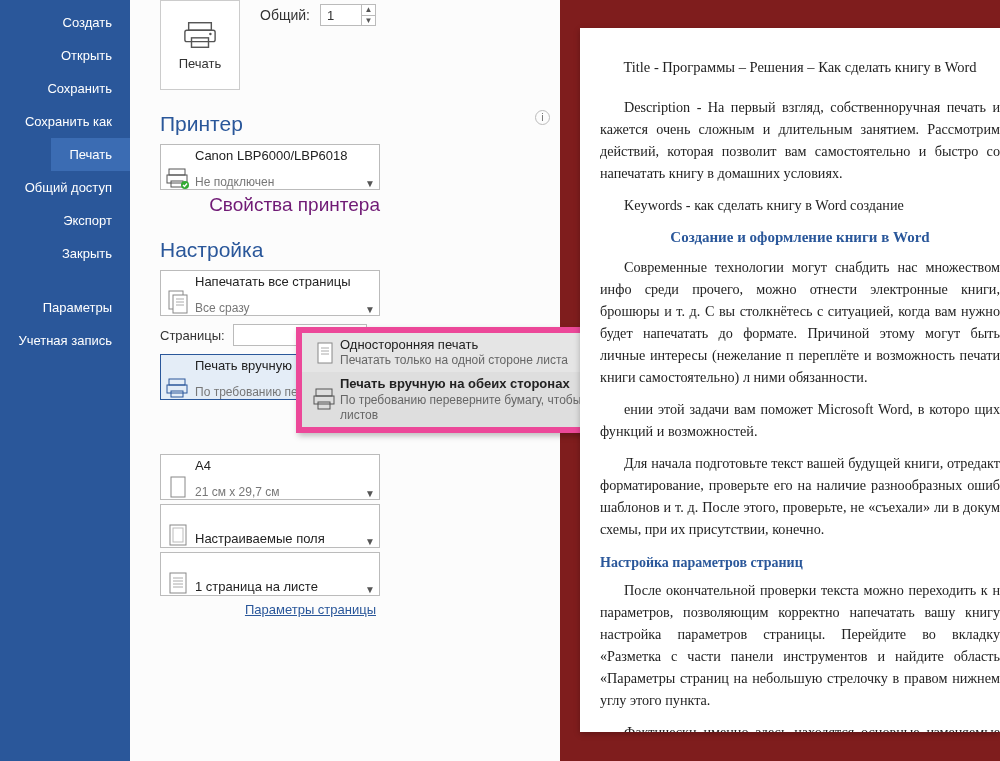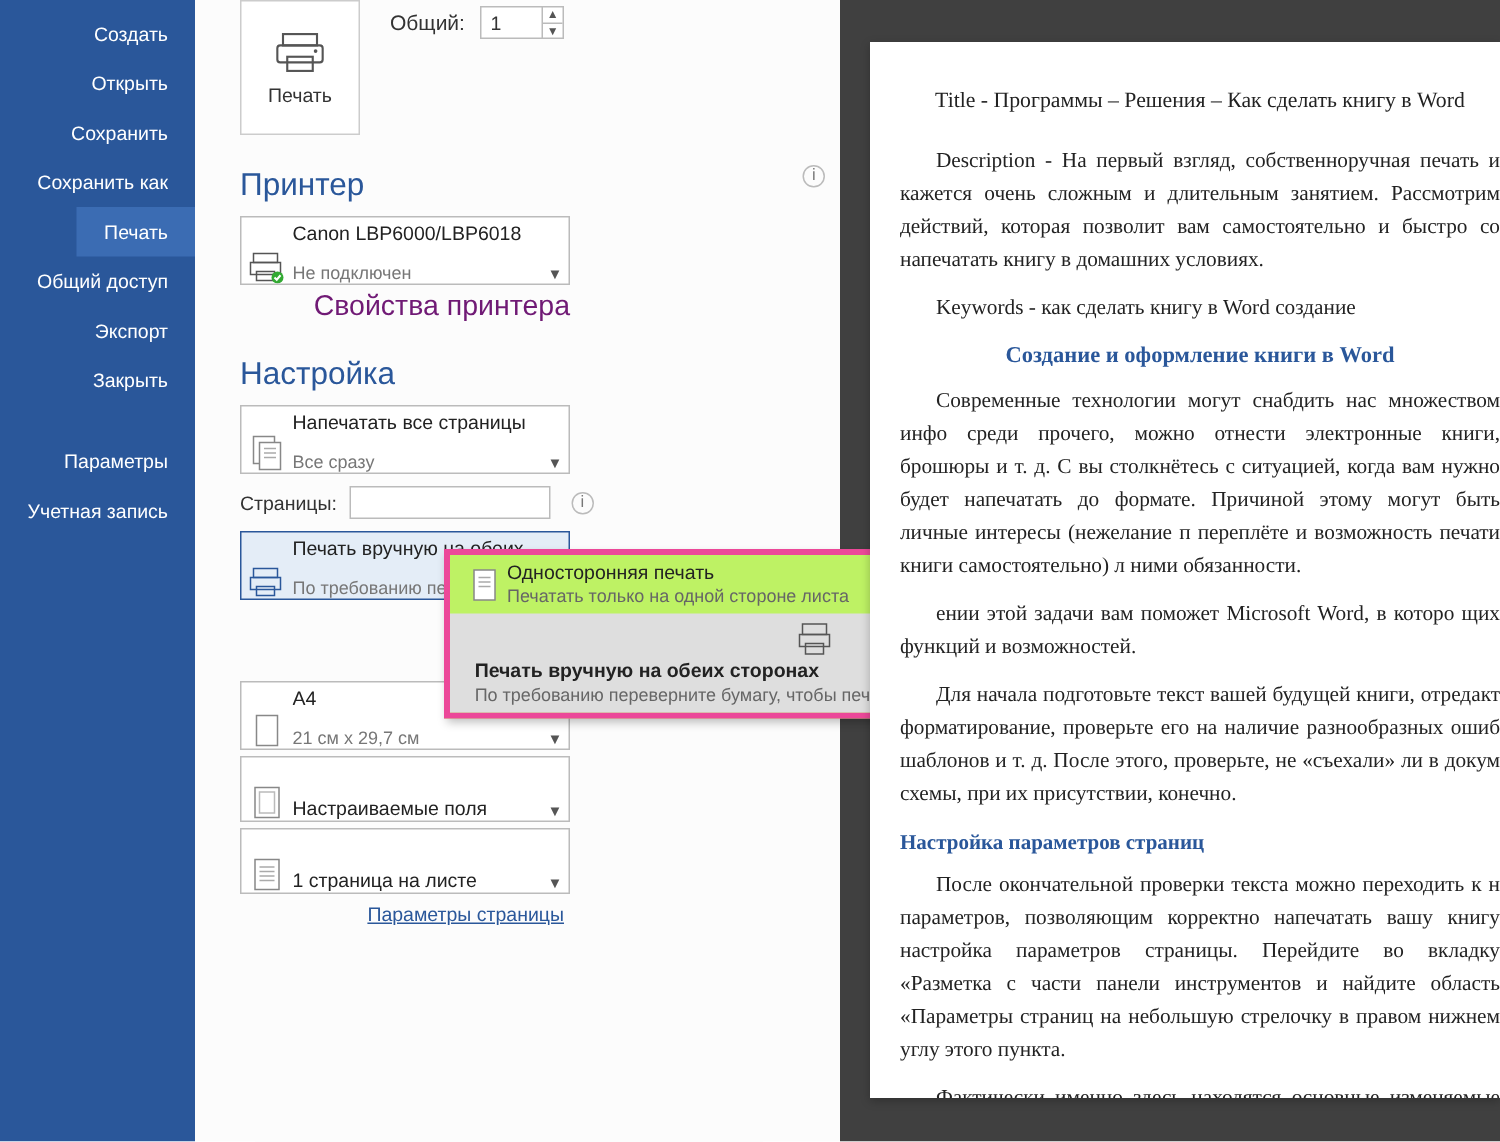--- a/index.html
+++ b/index.html
@@ -39,30 +39,30 @@
   .dropdown.selected-blue { border-color: #2a579a; background: #e4edf7; }
 
   .link-right { text-align: right; width: 220px; font-size: 19px; color: #701a75; margin: 4px 0 0 0; cursor: pointer; }
   .center-link { text-align: right; width: 220px; font-size: 13px; color: #2a579a; margin-top: 6px; cursor: pointer; padding-right: 4px; text-decoration: underline; }
 
   .pages-row { display: flex; align-items: center; gap: 8px; margin: 8px 0; }
   .pages-label { font-size: 13px; color: #333; }
   .pages-input { flex: 1; max-width: 134px; height: 22px; border: 1px solid #bbb; background: #fff; padding: 0 4px; font-size: 13px; }
 
   
-  .flyout { position: absolute; left: 166px; top: 366px; width: 496px; background: #bef264; border: 4px solid #ec4899; box-shadow: 2px 3px 6px rgba(0,0,0,0.25); }
+  .flyout { position: absolute; left: 166px; top: 327px; width: 496px; background: #e5e5e5; border: 6px solid #ec4899; box-shadow: 2px 3px 6px rgba(0,0,0,0.25); }
   .flyout-item { display: flex; align-items: center; padding: 4px 8px; cursor: pointer; }
-  .flyout-item.highlight { background: #dedede; flex-direction: column; }
+  .flyout-item.highlight { background: #dedede; }
   .fi-icon { width: 30px; display: flex; align-items: center; justify-content: center; }
   .fi-text { flex: 1; line-height: 1.25; }
   .fi-main { font-size: 13px; color: #222; }
   .fi-sub { font-size: 12px; color: #666; }
 
   
-  .preview { flex: 1; background: #404040; padding: 28px 0 0 20px; }
+  .preview { flex: 1; background: #7f1d1d; padding: 28px 0 0 20px; }
   .page { width: 420px; height: 704px; background: #fff; box-shadow: 0 2px 6px rgba(0,0,0,0.25); padding: 28px 0 20px 20px; font-family: "Times New Roman", serif; font-size: 14.2px; color: #222; overflow: hidden; position: relative; }
   .page p { margin-bottom: 10px; text-align: justify; text-indent: 24px; line-height: 1.55; }
   .page .doc-title { text-align: center; text-indent: 0; font-size: 14.5px; margin-bottom: 18px; }
   .page .h1 { text-align: center; text-indent: 0; color: #2a579a; font-weight: bold; font-size: 15px; margin: 8px 0 6px; }
   .page .h2 { text-indent: 0; color: #2a579a; font-weight: bold; font-size: 14px; margin: 12px 0 6px; }
 
   svg { display: block; }
 </style>
 </head>
 <body>

